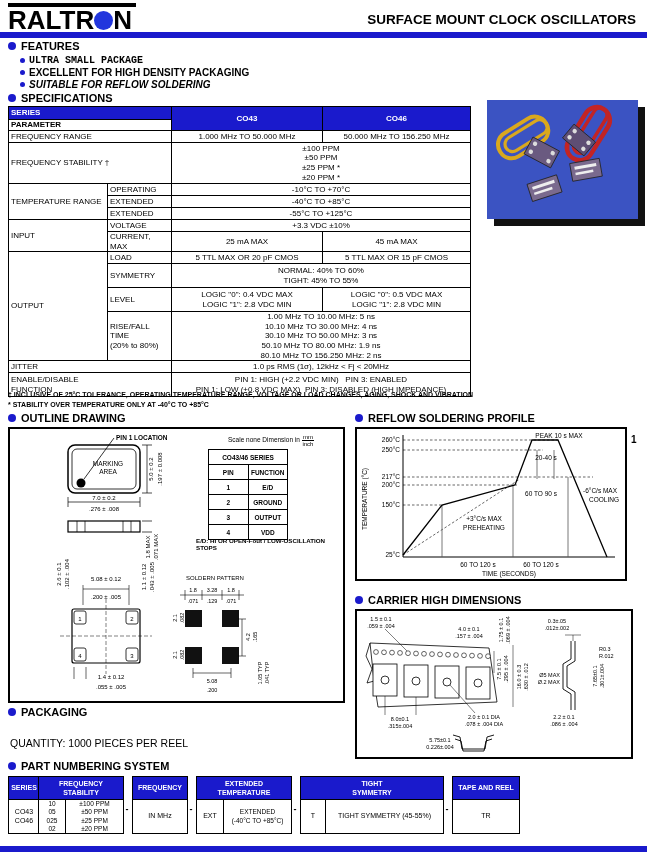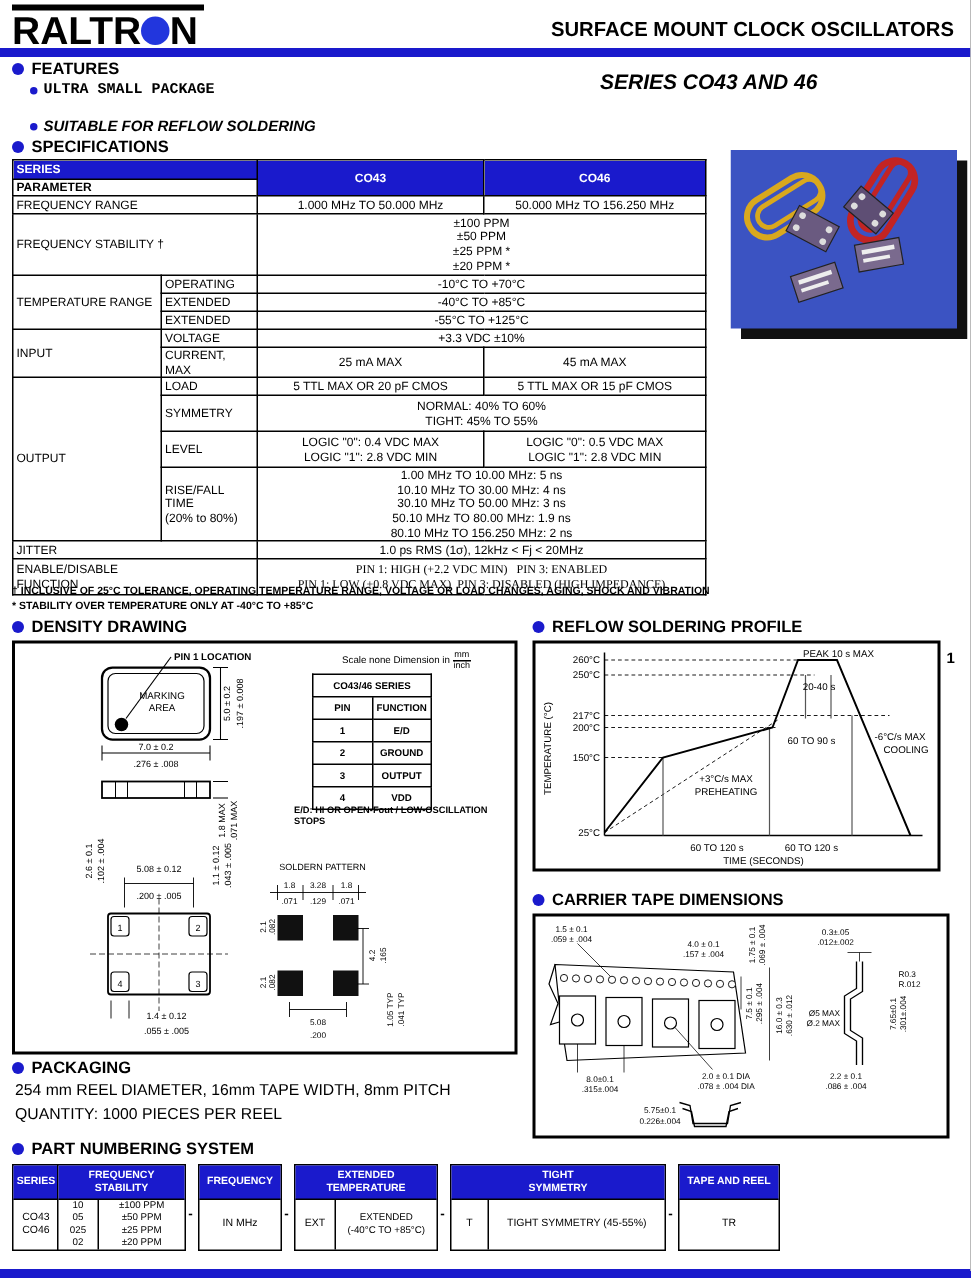--- a/index.html
+++ b/index.html
@@ -12,21 +12,21 @@
   .sec{position:absolute;font:bold 11px "Liberation Sans",sans-serif;display:flex;align-items:center;}
   .sec .dot{width:8px;height:8px;border-radius:50%;background:var(--blue);margin-right:5px;flex:0 0 auto;}
   
   .feat{position:absolute;font:bold 10px "Liberation Sans",sans-serif;display:flex;align-items:center;}
   .feat .sd{width:5px;height:5px;border-radius:50%;background:var(--blue);margin-right:4px;flex:0 0 auto;}
   
   table.spec{border-collapse:collapse;table-layout:fixed;width:462px;font:8px "Liberation Sans",sans-serif;}
   table.spec td{border:1px solid #000;padding:0 2px;line-height:1.2;overflow:hidden;}
   table.spec .bluec{background:var(--blue);color:#fff;font-weight:bold;}
   .c{text-align:center;}
-  .pre{white-space:pre-wrap;font-family:Liberation Serif, serif;}
+  .pre{white-space:pre-wrap;}
   
   table.pin{border-collapse:collapse;table-layout:fixed;width:80px;font:bold 6.5px "Liberation Sans",sans-serif;}
   table.pin td{border:1px solid #000;text-align:center;padding:0;height:14px;}
   
   .png{position:absolute;border:1px solid #000;display:flex;flex-direction:column;background:#fff;}
   .pnh{background:var(--blue);color:#fff;font:bold 7px "Liberation Sans",sans-serif;
        display:flex;flex-direction:column;align-items:center;justify-content:center;text-align:center;
        border-bottom:1px solid #000;flex:0 0 22px;line-height:1.3;}
   .pnb{flex:1;display:flex;align-items:center;justify-content:center;
        font:7px "Liberation Sans",sans-serif;text-align:center;line-height:1.25;}
@@ -52,25 +52,28 @@
   <div class="abs" style="left:0;top:32px;width:647px;height:6px;background:var(--blue);"></div>
 
   <div class="sec" style="left:8px;top:40px;">
     <span class="dot"></span>
     <span>FEATURES</span>
   </div>
   <div class="feat" style="left:20px;top:55px;font-family:Liberation Mono, monospace;">
     <span class="sd"></span>
     <span>ULTRA SMALL PACKAGE</span>
   </div>
+  <div class="feat" style="left:20px;top:67px;">
+    <span class="sd"></span>
+    <span>EXCELLENT FOR HIGH DENSITY PACKAGING</span>
+  </div>
   <div class="feat" style="left:20px;top:79px;font-style:italic;">
     <span class="sd"></span>
     <span>SUITABLE FOR REFLOW SOLDERING</span>
   </div>
-  <div class="abs" style="left:400px;top:46px;font:bold italic 14px 'Liberation Sans',sans-serif;font-style:italic;">SERIES CO43 AND 46</div>
 
   <svg class="abs" style="left:487px;top:100px;" width="158" height="126" viewBox="0 0 158 126">
     <rect x="7" y="7" width="151" height="119" fill="#111"></rect>
     <rect x="0" y="0" width="151" height="119" fill="#3b53c2"></rect>
     <g transform="rotate(-32 40 38)" stroke="#d9a81e" fill="none">
       <rect x="10" y="22" width="54" height="27" rx="13" stroke-width="4"></rect>
       <rect x="17" y="28" width="47" height="15" rx="7.5" stroke-width="3.2"></rect>
     </g>
     <g transform="rotate(-58 100 34)" stroke="#c22424" fill="none">
       <rect x="72" y="22" width="58" height="26" rx="13" stroke-width="4.5"></rect>
@@ -212,21 +215,21 @@
       </td>
     </tr>
   </tbody>
     </table>
 
   <div class="abs" style="left:8px;top:391px;font:bold 7px 'Liberation Sans',sans-serif;">† INCLUSIVE OF 25°C TOLERANCE, OPERATING TEMPERATURE RANGE, VOLTAGE OR LOAD CHANGES, AGING, SHOCK AND VIBRATION</div>
   <div class="abs" style="left:8px;top:401px;font:bold 7px 'Liberation Sans',sans-serif;">* STABILITY OVER TEMPERATURE ONLY AT -40°C TO +85°C</div>
 
   <div class="sec" style="left:8px;top:412px;">
     <span class="dot"></span>
-    <span>DENSITY DRAWING</span>
+    <span>OUTLINE DRAWING</span>
   </div>
 
   <div class="abs" style="left:8px;top:427px;width:333px;height:272px;border:2px solid #000;">
     <svg class="abs" style="left:0;top:0;" width="333" height="272" viewBox="0 0 333 272">
 
       <g stroke="#000" fill="none">
         <rect x="58" y="16" width="72" height="48" rx="7" stroke-width="1.5" fill="#fff"></rect>
         <rect x="62" y="20" width="64" height="40" rx="5" stroke-width="0.8"></rect>
         <circle cx="71" cy="54" r="4.5" fill="#000" stroke="none"></circle>
         <line x1="74" y1="50" x2="104" y2="9" stroke-width="0.8"></line>
@@ -401,21 +404,21 @@
       <text x="127" y="92" class="t65" text-anchor="middle">+3°C/s MAX</text>
       <text x="127" y="101" class="t65" text-anchor="middle">PREHEATING</text>
       <text x="121" y="138" class="t65" text-anchor="middle">60 TO 120 s</text>
       <text x="184" y="138" class="t65" text-anchor="middle">60 TO 120 s</text>
       <text x="152" y="147" class="t65" text-anchor="middle">TIME (SECONDS)</text>
     </svg>
   </div>
 
   <div class="sec" style="left:355px;top:594px;">
     <span class="dot"></span>
-    <span>CARRIER TAPE DIMENSIONS</span>
+    <span>CARRIER HIGH DIMENSIONS</span>
   </div>
 
   <div class="abs" style="left:355px;top:609px;width:274px;height:146px;border:2px solid #000;">
     <svg width="274" height="146" viewBox="0 0 274 146">
       <g stroke="#000" stroke-width="0.8" fill="none">
         <polygon points="13,32 132,37 140,91 21,96 17,70 13,32" fill="#fff"></polygon>
         <polyline points="13,32 9,45 15,58 10,72 17,70"></polyline>
       </g>
       <g fill="#fff" stroke="#000" stroke-width="0.6">
         <circle cx="19" cy="41" r="2.4"></circle>
@@ -491,21 +494,20 @@
       <text transform="rotate(-90 247 65)" x="247" y="65" class="t55" text-anchor="middle">.301±.004</text>
       <text x="207" y="108" class="t55" text-anchor="middle">2.2 ± 0.1</text>
       <text x="207" y="115" class="t55" text-anchor="middle">.086 ± .004</text>
     </svg>
   </div>
 
   <div class="sec" style="left:8px;top:706px;">
     <span class="dot"></span>
     <span>PACKAGING</span>
   </div>
-  <div class="abs" style="left:10px;top:721px;font:10.5px 'Liberation Sans',sans-serif;">254 mm REEL DIAMETER, 16mm TAPE WIDTH, 8mm PITCH</div>
   <div class="abs" style="left:10px;top:737px;font:10.5px 'Liberation Sans',sans-serif;">QUANTITY: 1000 PIECES PER REEL</div>
 
   <div class="sec" style="left:8px;top:760px;">
     <span class="dot"></span>
     <span>PART NUMBERING SYSTEM</span>
   </div>
 
   <div class="abs" style="left:8px;top:776px;width:512px;height:58px;">
 
     <div class="png" style="left:0;top:0;width:30px;height:56px;">

